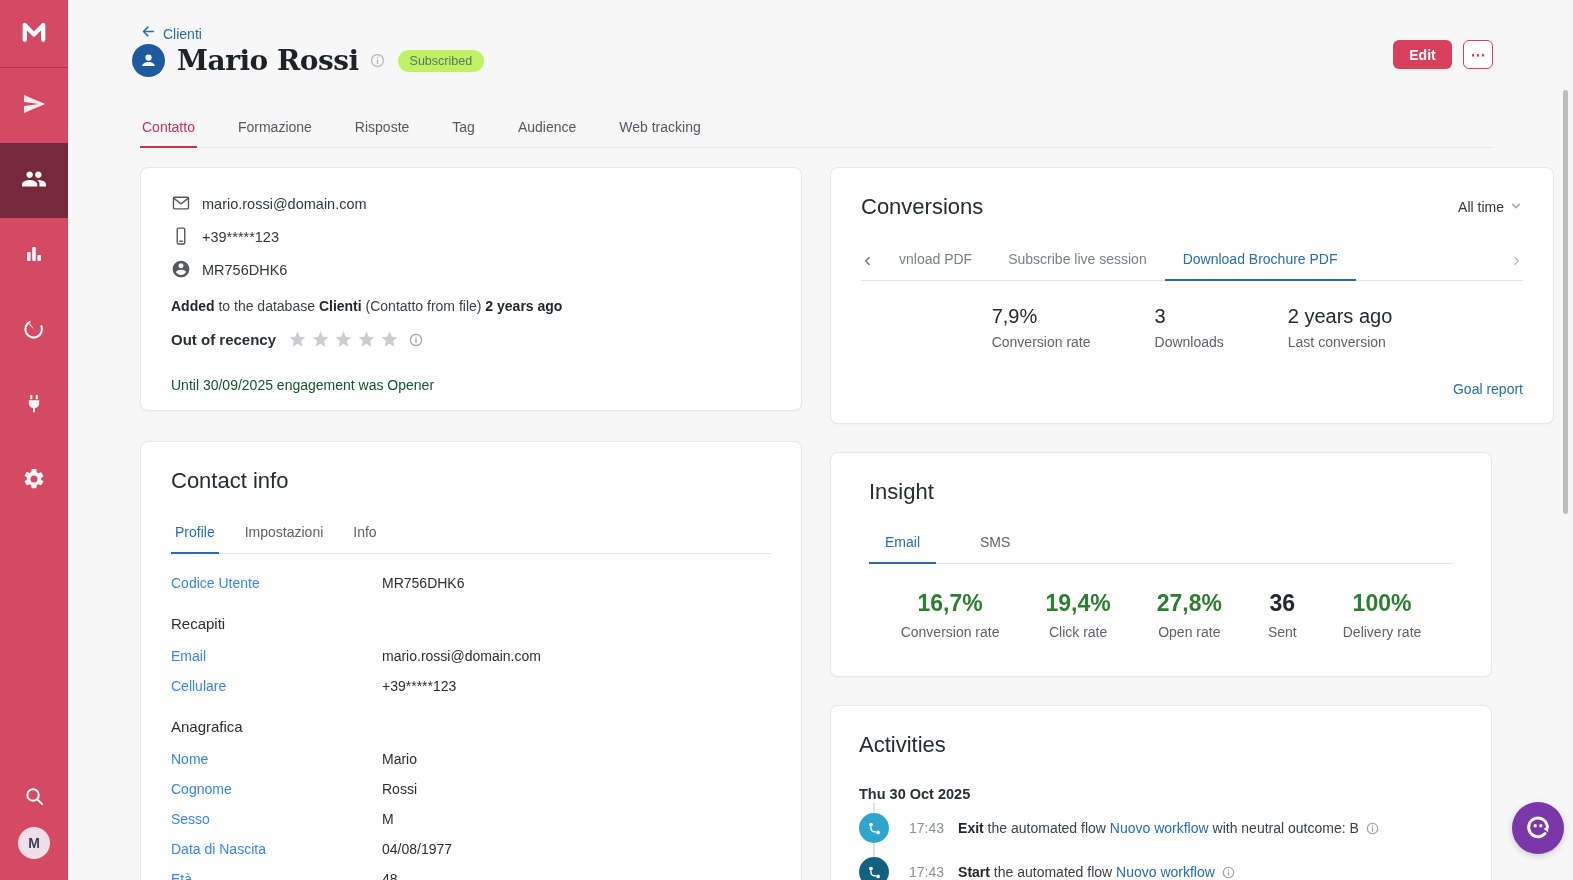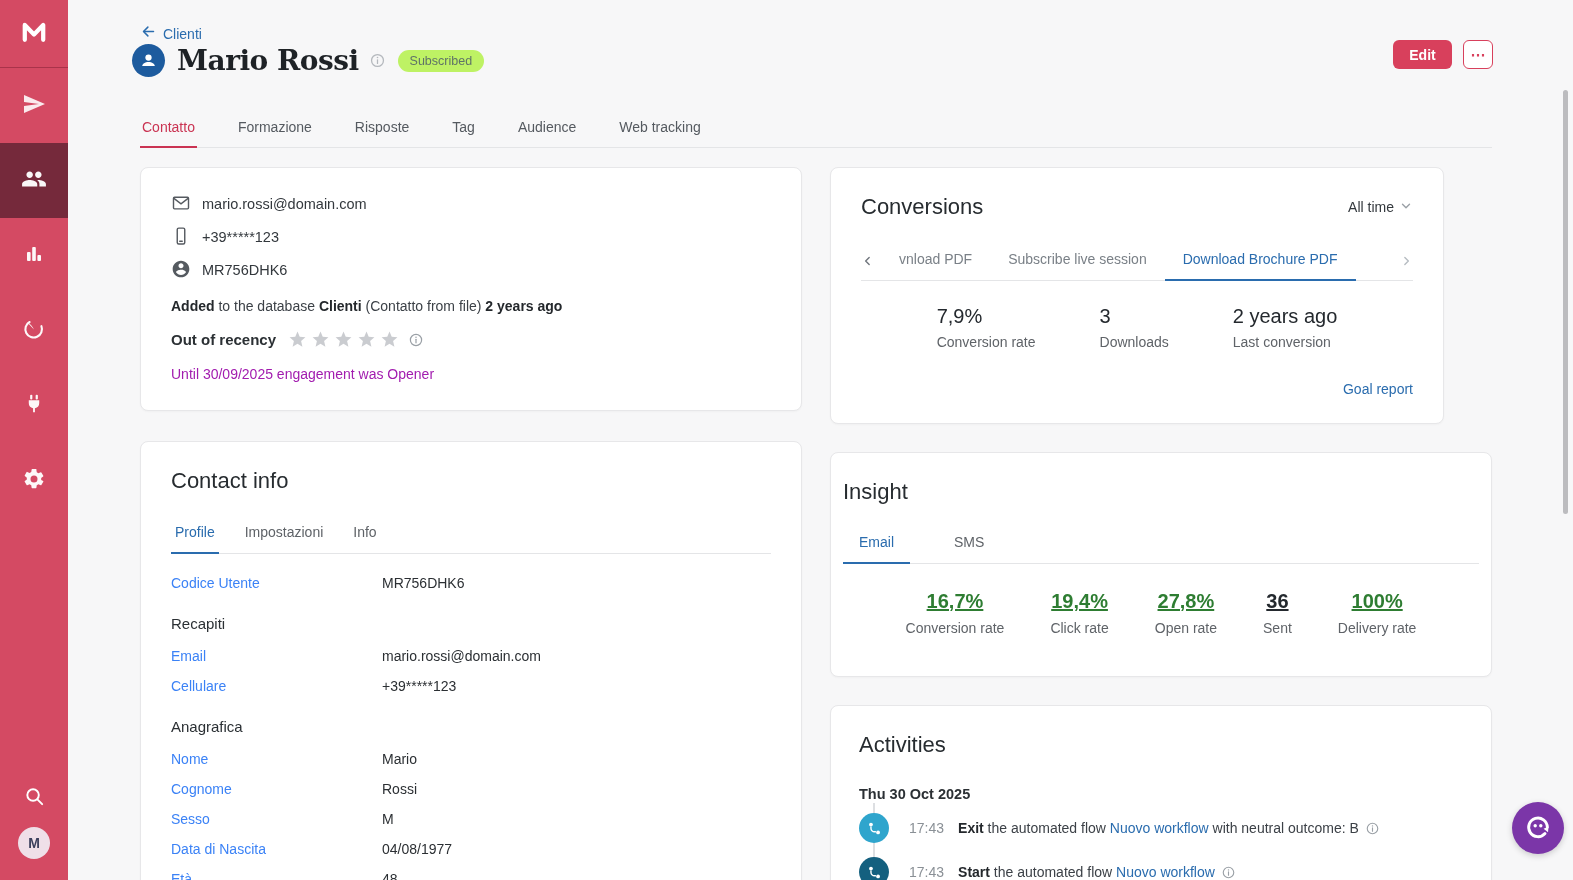--- a/index.html
+++ b/index.html
@@ -37,58 +37,58 @@
   
   .card { position:absolute; background:#fff; border:1px solid #e7e7e9; border-radius:8px; box-shadow:0 1px 2px rgba(0,0,0,.03); }
   .card h2 { font-size:22px; font-weight:500; color:#272c30; }
 
   
   .card-summary { left:140px; top:167px; width:662px; height:244px; padding:26px 30px; }
   .srow { display:flex; align-items:center; gap:11px; margin-bottom:13px; height:20px; font-size:14.5px; color:#33383d; }
   .added-line { margin-top:18px; font-size:14px; color:#3c4147; }
   .recency-row { margin-top:16px; display:flex; align-items:center; gap:5px; }
   .recency-label { font-size:15px; font-weight:bold; color:#2b3034; margin-right:7px; }
-  .until-note { margin-top:17px; font-size:14px; color:#a21caf; }
+  .until-note { margin-top:28px; font-size:14px; color:#14532d; }
   b { color:#24282c; }
 
   
   .card-contact { left:140px; top:441px; width:662px; height:600px; padding:26px 30px; }
   .ci-tabs { margin-top:30px; display:flex; gap:22px; border-bottom:1px solid #e4e5e7; }
   .ci-tab { font-size:14px; color:#5f6368; padding:0 4px 12px; border-bottom:2px solid transparent; margin-bottom:-1px; cursor:pointer; }
   .ci-tab.active { color:#2a6cae; border-bottom-color:#2a6cae; }
   .ci-rows { margin-top:21px; }
   .ci-row { display:flex; margin-bottom:14px; font-size:14px; }
   .ci-row .lbl { width:211px; color:#3b82f6; }
   .ci-row .val { color:#2b2f33; }
   .ci-section { font-size:15px; font-weight:normal; color:#2b3034; margin:24px 0 16px; }
 
   
-  .card-conversions { left:830px; top:167px; width:614px; height:257px; padding:26px 30px; }
+  .card-conversions { left:830px; top:167px; width:724px; height:257px; padding:26px 30px; }
   .conv-head { display:flex; justify-content:space-between; align-items:center; }
   .range-select { display:flex; align-items:center; gap:5px; font-size:14px; color:#33383d; cursor:pointer;justify-content:center; }
   .conv-tabs { margin-top:31px; display:flex; align-items:flex-end; border-bottom:1px solid #e4e5e7; position:relative; padding:0 20px; }
   .chev-left { position:absolute; left:0; bottom:12px; cursor:pointer; display:flex; }
   .chev-right { position:absolute; right:0; bottom:12px; cursor:pointer; display:flex; }
   .conv-tab { font-size:14px; color:#7a8087; padding:0 18px 12px; border-bottom:2px solid transparent; margin-bottom:-1px; white-space:nowrap; cursor:pointer; }
   .conv-tab.active { color:#2a6cae; border-bottom-color:#2a6cae; }
   .stats-row { display:flex; justify-content:center; gap:64px; margin-top:24px; }
   .stat { text-align:left; }
   .stat .stat-value { font-size:20px; color:#24292e; }
   .stat .stat-label { font-size:14px; color:#5f6368; margin-top:6px; }
   .goal-link { position:absolute; right:30px; bottom:26px; color:#2a6cae; font-size:14px; text-decoration:none; cursor:pointer; }
 
   
-  .card-insight { left:830px; top:452px; width:662px; height:225px; padding:26px 12px; }
+  .card-insight { left:830px; top:452px; width:662px; height:225px; padding:26px 38px; }
   .ins-tabs { margin-top:29px; display:flex; border-bottom:1px solid #e4e5e7; }
   .ins-tab { font-size:14px; color:#5f6368; padding:0 16px 12px; min-width:56px; text-align:center; border-bottom:2px solid transparent; margin-bottom:-1px; cursor:pointer; }
   .ins-tab + .ins-tab { margin-left:28px; }
   .ins-tab.active { color:#2a6cae; border-bottom-color:#2a6cae; }
   .ins-stats { display:flex; justify-content:center; gap:46px; margin-top:26px; }
   .ins-stat { text-align:center; }
-  .ins-value { font-size:20px; font-weight:bold;text-decoration:underline; }
+  .ins-value { font-size:23px; font-weight:bold; }
   .ins-value.green { color:#2e7d32; }
   .ins-value.dark { color:#24292e; }
   .ins-label { font-size:14px; color:#5f6368; margin-top:7px; }
 
   
   .card-activities { left:830px; top:705px; width:662px; height:330px; padding:26px 28px; }
   .act-date { margin-top:28px; font-size:14.5px; font-weight:bold; color:#2b3034; position:relative; z-index:2; }
   .timeline { position:relative; margin-top:11px; }
   .timeline:before { content:""; position:absolute; left:14px; top:-10px; bottom:-40px; width:2px; background:#dddfe2; }
   .activity { position:relative; display:flex; align-items:center; margin-bottom:14px; z-index:1; }

